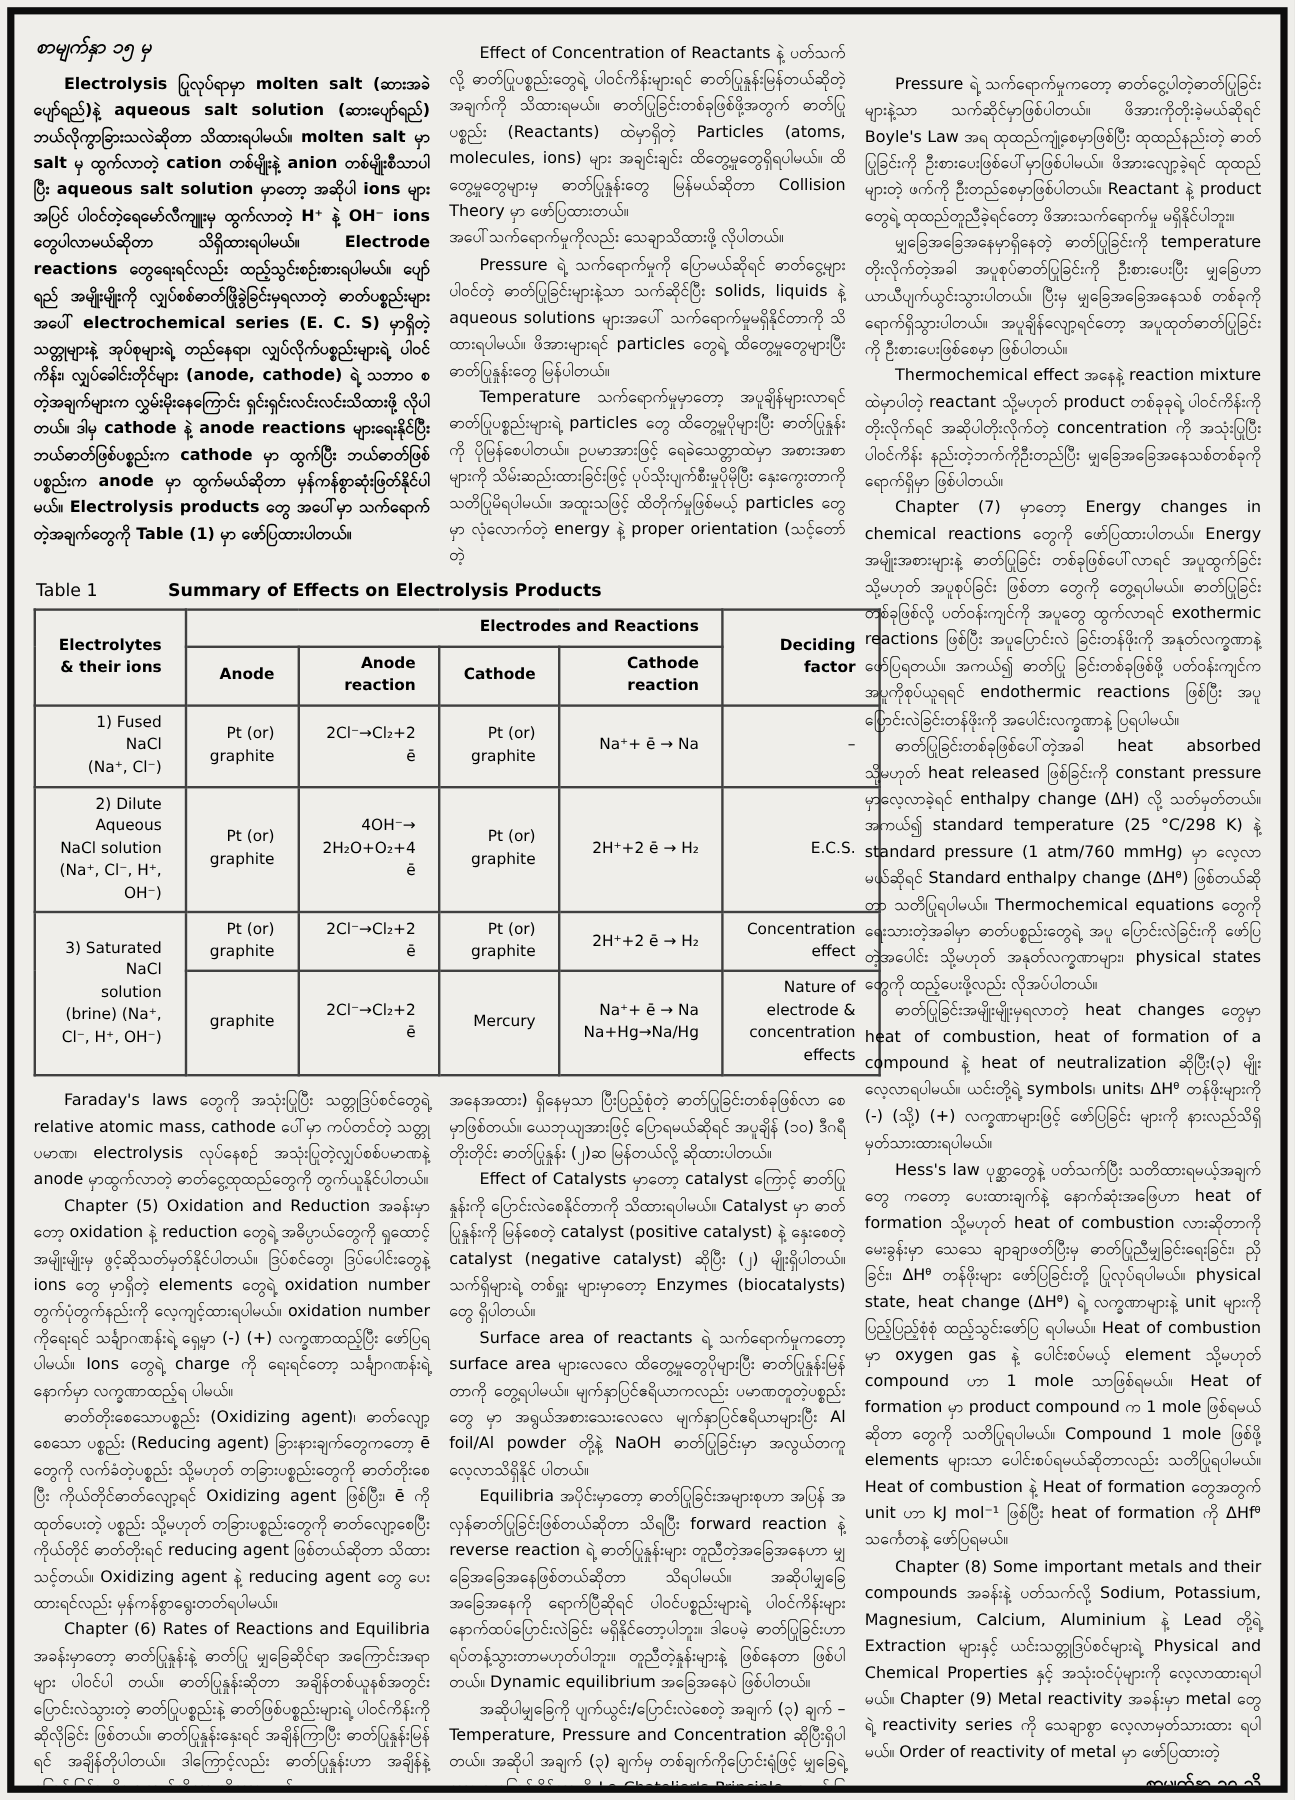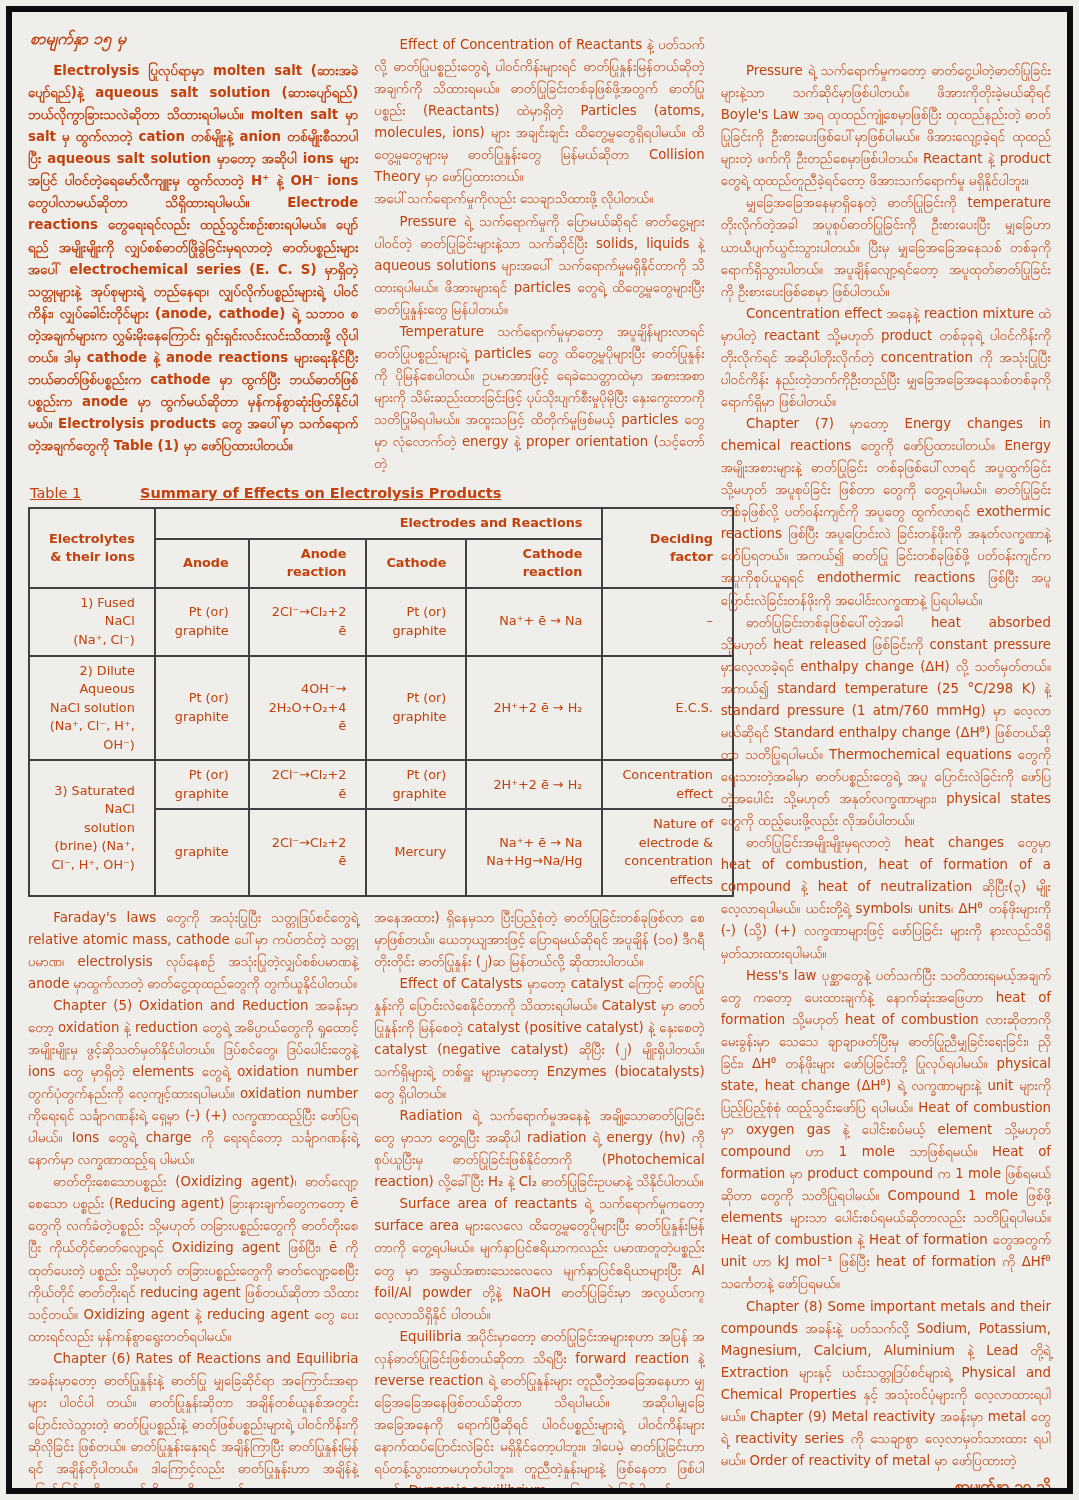--- a/index.html
+++ b/index.html
@@ -2,21 +2,21 @@
 <html><head>
 <meta charset="utf-8">
 <style>
   html,body{margin:0;padding:0;background:#dededa;}
   .sheet{
     position:relative;
     width:1079px;height:1500px;
     background:#efeeea;
     box-sizing:border-box;
     font-family:"DejaVu Sans","Liberation Sans",sans-serif;
-    color:#c2410c;
+    color:#000000;
   }
   .frame{
     position:absolute;inset:6px;
     border:6px solid #0d0d0d;
     box-sizing:border-box;
     padding:14px 16px 10px 16px;
     background:#efeeea;
     overflow:hidden;
   }
   .page-header{
@@ -40,21 +40,20 @@
     font-size:13.3px;
     line-height:1.66;
     text-align:justify;
     text-indent:1.9em;
   }
   p.cont{text-indent:0;}
   .table-caption{
     display:flex;align-items:baseline;
     margin:10px 2px 6px 2px;
     font-size:14.5px;
-    text-decoration:underline;
   }
   .table-caption .lbl{width:110px;flex:0 0 110px;}
   .table-caption .ttl{font-weight:bold;}
   table.etab{
     border-collapse:collapse;
     width:100%;
     font-size:12.8px;
     margin-bottom:10px;
     background:#efeeea;
   }
@@ -184,30 +183,29 @@
         <p class="para">Faraday's laws တွေကို အသုံးပြုပြီး သတ္တုဒြပ်စင်တွေရဲ့ relative atomic mass, cathode ပေါ်မှာ ကပ်တင်တဲ့ သတ္တုပမာဏ၊ electrolysis လုပ်နေစဉ် အသုံးပြုတဲ့လျှပ်စစ်ပမာဏနဲ့ anode မှာထွက်လာတဲ့ ဓာတ်ငွေ့ထုထည်တွေကို တွက်ယူနိုင်ပါတယ်။</p>
         <p class="para">Chapter (5) Oxidation and Reduction အခန်းမှာတော့ oxidation နဲ့ reduction တွေရဲ့ အဓိပ္ပာယ်တွေကို ရှုထောင့်အမျိုးမျိုးမှ ဖွင့်ဆိုသတ်မှတ်နိုင်ပါတယ်။ ဒြပ်စင်တွေ၊ ဒြပ်ပေါင်းတွေနဲ့ ions တွေ မှာရှိတဲ့ elements တွေရဲ့ oxidation number တွက်ပုံတွက်နည်းကို လေ့ကျင့်ထားရပါမယ်။ oxidation number ကိုရေးရင် သင်္ချာဂဏန်းရဲ့ ရှေ့မှာ (-) (+) လက္ခဏာထည့်ပြီး ဖော်ပြရပါမယ်။ Ions တွေရဲ့ charge ကို ရေးရင်တော့ သင်္ချာဂဏန်းရဲ့ နောက်မှာ လက္ခဏာထည့်ရ ပါမယ်။</p>
         <p class="para">ဓာတ်တိုးစေသောပစ္စည်း (Oxidizing agent)၊ ဓာတ်လျော့စေသော ပစ္စည်း (Reducing agent) ခြားနားချက်တွေကတော့ ē တွေကို လက်ခံတဲ့ပစ္စည်း သို့မဟုတ် တခြားပစ္စည်းတွေကို ဓာတ်တိုးစေပြီး ကိုယ်တိုင်ဓာတ်လျော့ရင် Oxidizing agent ဖြစ်ပြီး၊ ē ကို ထုတ်ပေးတဲ့ ပစ္စည်း သို့မဟုတ် တခြားပစ္စည်းတွေကို ဓာတ်လျော့စေပြီး ကိုယ်တိုင် ဓာတ်တိုးရင် reducing agent ဖြစ်တယ်ဆိုတာ သိထားသင့်တယ်။ Oxidizing agent နဲ့ reducing agent တွေ ပေးထားရင်လည်း မှန်ကန်စွာရွေးတတ်ရပါမယ်။</p>
         <p class="para">Chapter (6) Rates of Reactions and Equilibria အခန်းမှာတော့ ဓာတ်ပြုနှုန်းနဲ့ ဓာတ်ပြု မျှခြေဆိုင်ရာ အကြောင်းအရာများ ပါဝင်ပါ တယ်။ ဓာတ်ပြုနှုန်းဆိုတာ အချိန်တစ်ယူနစ်အတွင်း ပြောင်းလဲသွားတဲ့ ဓာတ်ပြုပစ္စည်းနဲ့ ဓာတ်ဖြစ်ပစ္စည်းများရဲ့ ပါဝင်ကိန်းကို ဆိုလိုခြင်း ဖြစ်တယ်။ ဓာတ်ပြုနှုန်းနှေးရင် အချိန်ကြာပြီး ဓာတ်ပြုနှုန်းမြန်ရင် အချိန်တိုပါတယ်။ ဒါကြောင့်လည်း ဓာတ်ပြုနှုန်းဟာ အချိန်နဲ့ ပြောင်းပြန်အချိုးကျတယ်ဆိုတာ သိထားရမယ်။</p>
         <p class="para">ဓာတ်ပြုနှုန်းအပေါ်မှာ သက်ရောက်နေတဲ့ အချက် (၆) ချက်ဖြစ်တဲ့ concentration of reactants, pressure, temperature, catalyst, radiation နဲ့ surface area of reactants စတဲ့အချက်တွေရဲ့ Rate</p>
       </div>
 
       <div class="c2b">
         <p class="para cont">အနေအထား) ရှိနေမှသာ ပြီးပြည့်စုံတဲ့ ဓာတ်ပြုခြင်းတစ်ခုဖြစ်လာ စေမှာဖြစ်တယ်။ ယေဘုယျအားဖြင့် ပြောရမယ်ဆိုရင် အပူချိန် (၁၀) ဒီဂရီတိုးတိုင်း ဓာတ်ပြုနှုန်း (၂)ဆ မြန်တယ်လို့ ဆိုထားပါတယ်။</p>
         <p class="para">Effect of Catalysts မှာတော့ catalyst ကြောင့် ဓာတ်ပြုနှုန်းကို ပြောင်းလဲစေနိုင်တာကို သိထားရပါမယ်။ Catalyst မှာ ဓာတ်ပြုနှုန်းကို မြန်စေတဲ့ catalyst (positive catalyst) နဲ့ နှေးစေတဲ့ catalyst (negative catalyst) ဆိုပြီး (၂) မျိုးရှိပါတယ်။ သက်ရှိများရဲ့ တစ်ရှူး များမှာတော့ Enzymes (biocatalysts) တွေ ရှိပါတယ်။</p>
-        <p class="para">Radiation ရဲ့ သက်ရောက်မှုအနေနဲ့ အချို့သောဓာတ်ပြုခြင်းတွေ မှာသာ တွေ့ရပြီး အဆိုပါ radiation ရဲ့ energy (hν) ကို စုပ်ယူပြီးမှ ဓာတ်ပြုခြင်းဖြစ်နိုင်တာကို (Photochemical reaction) လို့ခေါ်ပြီး H₂ နဲ့ Cl₂ ဓာတ်ပြုခြင်းဥပမာနဲ့ သိနိုင်ပါတယ်။</p>
         <p class="para">Surface area of reactants ရဲ့ သက်ရောက်မှုကတော့ surface area များလေလေ ထိတွေ့မှုတွေပိုများပြီး ဓာတ်ပြုနှုန်းမြန်တာကို တွေ့ရပါမယ်။ မျက်နှာပြင်ဧရိယာကလည်း ပမာဏတူတဲ့ပစ္စည်းတွေ မှာ အရွယ်အစားသေးလေလေ မျက်နှာပြင်ဧရိယာများပြီး Al foil/Al powder တို့နဲ့ NaOH ဓာတ်ပြုခြင်းမှာ အလွယ်တကူလေ့လာသိရှိနိုင် ပါတယ်။</p>
         <p class="para">Equilibria အပိုင်းမှာတော့ ဓာတ်ပြုခြင်းအများစုဟာ အပြန် အလှန်ဓာတ်ပြုခြင်းဖြစ်တယ်ဆိုတာ သိရပြီး forward reaction နဲ့ reverse reaction ရဲ့ ဓာတ်ပြုနှုန်းများ တူညီတဲ့အခြေအနေဟာ မျှခြေအခြေအနေဖြစ်တယ်ဆိုတာ သိရပါမယ်။ အဆိုပါမျှခြေ အခြေအနေကို ရောက်ပြီဆိုရင် ပါဝင်ပစ္စည်းများရဲ့ ပါဝင်ကိန်းများ နောက်ထပ်ပြောင်းလဲခြင်း မရှိနိုင်တော့ပါဘူး။ ဒါပေမဲ့ ဓာတ်ပြုခြင်းဟာ ရပ်တန့်သွားတာမဟုတ်ပါဘူး။ တူညီတဲ့နှုန်းများနဲ့ ဖြစ်နေတာ ဖြစ်ပါ တယ်။ Dynamic equilibrium အခြေအနေပဲ ဖြစ်ပါတယ်။</p>
         <p class="para">အဆိုပါမျှခြေကို ပျက်ယွင်း/ပြောင်းလဲစေတဲ့ အချက် (၃) ချက် – Temperature, Pressure and Concentration ဆိုပြီးရှိပါတယ်။ အဆိုပါ အချက် (၃) ချက်မှ တစ်ချက်ကိုပြောင်းရုံဖြင့် မျှခြေရဲ့ လားရာ ပြောင်းနိုင်တာကို Le Chatelier's Principle က ရှင်းပြပေးထားပါတယ်။</p>
       </div>
 
       <div class="c3">
         <p class="para">Pressure ရဲ့ သက်ရောက်မှုကတော့ ဓာတ်ငွေ့ပါတဲ့ဓာတ်ပြုခြင်း များနဲ့သာ သက်ဆိုင်မှာဖြစ်ပါတယ်။ ဖိအားကိုတိုးခဲ့မယ်ဆိုရင် Boyle's Law အရ ထုထည်ကျုံ့စေမှာဖြစ်ပြီး ထုထည်နည်းတဲ့ ဓာတ်ပြုခြင်းကို ဦးစားပေးဖြစ်ပေါ်မှာဖြစ်ပါမယ်။ ဖိအားလျော့ခဲ့ရင် ထုထည်များတဲ့ ဖက်ကို ဦးတည်စေမှာဖြစ်ပါတယ်။ Reactant နဲ့ product တွေရဲ့ ထုထည်တူညီခဲ့ရင်တော့ ဖိအားသက်ရောက်မှု မရှိနိုင်ပါဘူး။</p>
         <p class="para">မျှခြေအခြေအနေမှာရှိနေတဲ့ ဓာတ်ပြုခြင်းကို temperature တိုးလိုက်တဲ့အခါ အပူစုပ်ဓာတ်ပြုခြင်းကို ဦးစားပေးပြီး မျှခြေဟာ ယာယီပျက်ယွင်းသွားပါတယ်။ ပြီးမှ မျှခြေအခြေအနေသစ် တစ်ခုကို ရောက်ရှိသွားပါတယ်။ အပူချိန်လျော့ရင်တော့ အပူထုတ်ဓာတ်ပြုခြင်း ကို ဦးစားပေးဖြစ်စေမှာ ဖြစ်ပါတယ်။</p>
-        <p class="para">Concentration effect အနေနဲ့ reaction mixture ထဲမှာပါတဲ့ reactant သို့မဟုတ် product တစ်ခုခုရဲ့ ပါဝင်ကိန်းကိုတိုးလိုက်ရင် အဆိုပါတိုးလိုက်တဲ့ concentration ကို အသုံးပြုပြီး ပါဝင်ကိန်း နည်းတဲ့ဘက်ကိုဦးတည်ပြီး မျှခြေအခြေအနေသစ်တစ်ခုကို ရောက်ရှိမှာ ဖြစ်ပါတယ်။</p>
+        <p class="para">Thermochemical effect အနေနဲ့ reaction mixture ထဲမှာပါတဲ့ reactant သို့မဟုတ် product တစ်ခုခုရဲ့ ပါဝင်ကိန်းကိုတိုးလိုက်ရင် အဆိုပါတိုးလိုက်တဲ့ concentration ကို အသုံးပြုပြီး ပါဝင်ကိန်း နည်းတဲ့ဘက်ကိုဦးတည်ပြီး မျှခြေအခြေအနေသစ်တစ်ခုကို ရောက်ရှိမှာ ဖြစ်ပါတယ်။</p>
         <p class="para">Chapter (7) မှာတော့ Energy changes in chemical reactions တွေကို ဖော်ပြထားပါတယ်။ Energy အမျိုးအစားများနဲ့ ဓာတ်ပြုခြင်း တစ်ခုဖြစ်ပေါ်လာရင် အပူထွက်ခြင်း သို့မဟုတ် အပူစုပ်ခြင်း ဖြစ်တာ တွေကို တွေ့ရပါမယ်။ ဓာတ်ပြုခြင်းတစ်ခုဖြစ်လို့ ပတ်ဝန်းကျင်ကို အပူတွေ ထွက်လာရင် exothermic reactions ဖြစ်ပြီး အပူပြောင်းလဲ ခြင်းတန်ဖိုးကို အနုတ်လက္ခဏာနဲ့ ဖော်ပြရတယ်။ အကယ်၍ ဓာတ်ပြု ခြင်းတစ်ခုဖြစ်ဖို့ ပတ်ဝန်းကျင်က အပူကိုစုပ်ယူရရင် endothermic reactions ဖြစ်ပြီး အပူပြောင်းလဲခြင်းတန်ဖိုးကို အပေါင်းလက္ခဏာနဲ့ ပြရပါမယ်။</p>
         <p class="para">ဓာတ်ပြုခြင်းတစ်ခုဖြစ်ပေါ်တဲ့အခါ heat absorbed သို့မဟုတ် heat released ဖြစ်ခြင်းကို constant pressure မှာလေ့လာခဲ့ရင် enthalpy change (ΔH) လို့ သတ်မှတ်တယ်။ အကယ်၍ standard temperature (25 °C/298 K) နဲ့ standard pressure (1 atm/760 mmHg) မှာ လေ့လာမယ်ဆိုရင် Standard enthalpy change (ΔHᶿ) ဖြစ်တယ်ဆိုတာ သတိပြုရပါမယ်။ Thermochemical equations တွေကို ရေးသားတဲ့အခါမှာ ဓာတ်ပစ္စည်းတွေရဲ့ အပူ ပြောင်းလဲခြင်းကို ဖော်ပြတဲ့အပေါင်း သို့မဟုတ် အနုတ်လက္ခဏာများ၊ physical states တွေကို ထည့်ပေးဖို့လည်း လိုအပ်ပါတယ်။</p>
         <p class="para">ဓာတ်ပြုခြင်းအမျိုးမျိုးမှရလာတဲ့ heat changes တွေမှာ heat of combustion, heat of formation of a compound နဲ့ heat of neutralization ဆိုပြီး(၃) မျိုး လေ့လာရပါမယ်။ ယင်းတို့ရဲ့ symbols၊ units၊ ΔHᶿ တန်ဖိုးများကို (-) (သို့) (+) လက္ခဏာများဖြင့် ဖော်ပြခြင်း များကို နားလည်သိရှိ မှတ်သားထားရပါမယ်။</p>
         <p class="para">Hess's law ပုစ္ဆာတွေနဲ့ ပတ်သက်ပြီး သတိထားရမယ့်အချက်တွေ ကတော့ ပေးထားချက်နဲ့ နောက်ဆုံးအဖြေဟာ heat of formation သို့မဟုတ် heat of combustion လားဆိုတာကို မေးခွန်းမှာ သေသေ ချာချာဖတ်ပြီးမှ ဓာတ်ပြုညီမျှခြင်းရေးခြင်း၊ ညှိခြင်း၊ ΔHᶿ တန်ဖိုးများ ဖော်ပြခြင်းတို့ ပြုလုပ်ရပါမယ်။ physical state, heat change (ΔHᶿ) ရဲ့ လက္ခဏာများနဲ့ unit များကို ပြည့်ပြည့်စုံစုံ ထည့်သွင်းဖော်ပြ ရပါမယ်။ Heat of combustion မှာ oxygen gas နဲ့ ပေါင်းစပ်မယ့် element သို့မဟုတ် compound ဟာ 1 mole သာဖြစ်ရမယ်။ Heat of formation မှာ product compound က 1 mole ဖြစ်ရမယ်ဆိုတာ တွေကို သတိပြုရပါမယ်။ Compound 1 mole ဖြစ်ဖို့ elements များသာ ပေါင်းစပ်ရမယ်ဆိုတာလည်း သတိပြုရပါမယ်။ Heat of combustion နဲ့ Heat of formation တွေအတွက် unit ဟာ kJ mol⁻¹ ဖြစ်ပြီး heat of formation ကို ΔHfᶿ သင်္ကေတနဲ့ ဖော်ပြရမယ်။</p>
         <p class="para">Chapter (8) Some important metals and their compounds အခန်းနဲ့ ပတ်သက်လို့ Sodium, Potassium, Magnesium, Calcium, Aluminium နဲ့ Lead တို့ရဲ့ Extraction များနှင့် ယင်းသတ္တုဒြပ်စင်များရဲ့ Physical and Chemical Properties နှင့် အသုံးဝင်ပုံများကို လေ့လာထားရပါမယ်။ Chapter (9) Metal reactivity အခန်းမှာ metal တွေရဲ့ reactivity series ကို သေချာစွာ လေ့လာမှတ်သားထား ရပါမယ်။ Order of reactivity of metal မှာ ဖော်ပြထားတဲ့</p>
         <div class="page-footer">စာမျက်နှာ ၁၇ သို့</div>
       </div>
 
     </div>
   </div>

